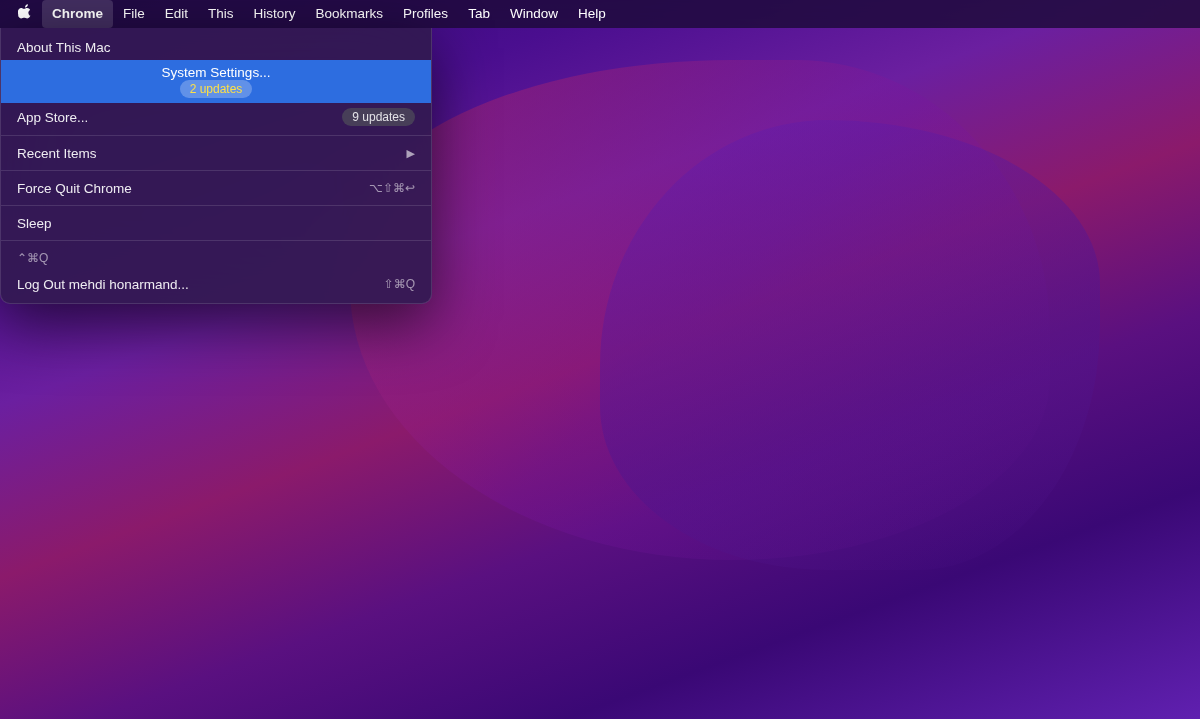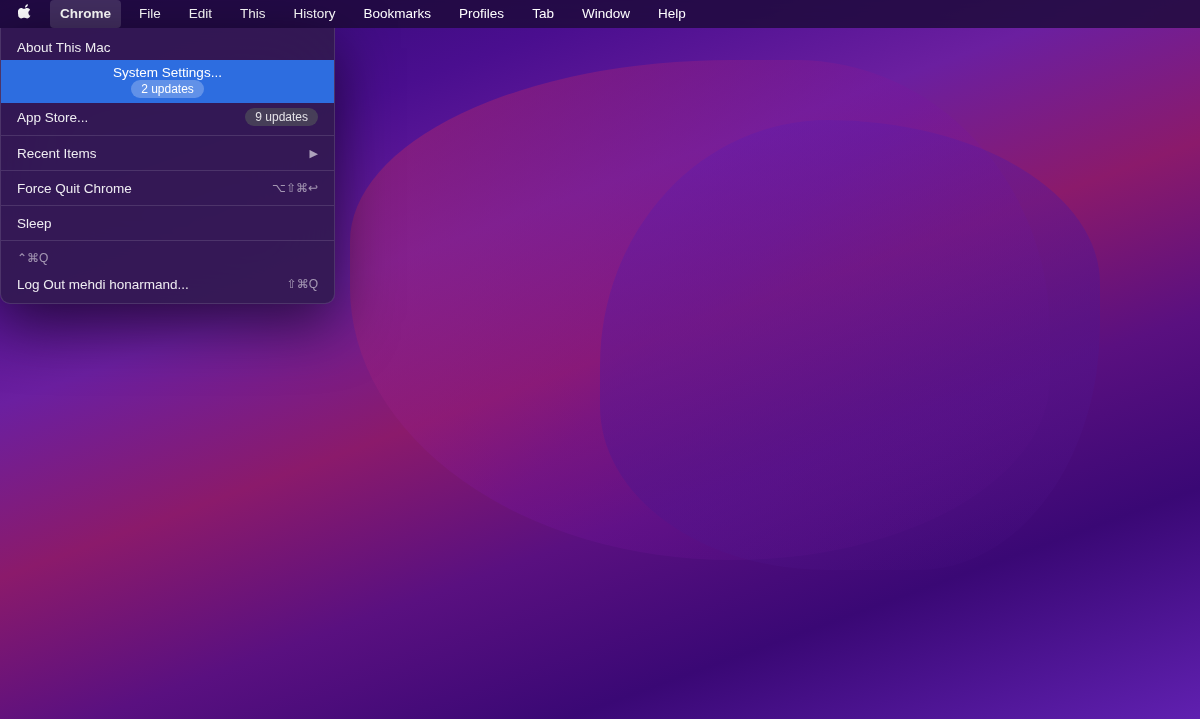--- a/index.html
+++ b/index.html
@@ -47,21 +47,21 @@
     .menubar {
       position: relative;
       z-index: 100;
       width: 100%;
       height: 28px;
       background: rgba(30, 10, 60, 0.85);
       backdrop-filter: blur(20px);
       display: flex;
       align-items: center;
       padding: 0 8px;
-      gap: 8px;
+      gap: 0;
     }
 
     .menubar-item {
       padding: 2px 10px;
       color: #ffffff;
       font-size: 13.5px;
       font-weight: 400;
       cursor: default;
       border-radius: 4px;
       white-space: nowrap;
@@ -83,21 +83,21 @@
       color: white;
       cursor: default;
       line-height: 24px;
     }
 
     
     .dropdown-menu {
       position: absolute;
       top: 28px;
       left: 0;
-      width: 335px;
+      width: 432px;
       background: rgba(50, 25, 80, 0.92);
       backdrop-filter: blur(40px);
       border-radius: 0 0 10px 10px;
       border: 1px solid rgba(255,255,255,0.12);
       border-top: none;
       z-index: 200;
       padding: 6px 0;
       box-shadow: 0 20px 60px rgba(0,0,0,0.6);
     }
 
@@ -143,21 +143,21 @@
     .update-badge-blue {
       background: rgba(80, 80, 90, 0.7);
       color: rgba(255,255,255,0.85);
       font-size: 12px;
       padding: 2px 10px;
       border-radius: 10px;
     }
 
     .menu-item.highlighted .update-badge {
       background: rgba(255,255,255,0.25);
-      color: #ffffff;
+      color: #fde047;
     }
 
     .menu-separator {
       height: 1px;
       background: rgba(255,255,255,0.12);
       margin: 4px 0;
     }
 
     .chevron-right {
       color: rgba(255,255,255,0.6);

